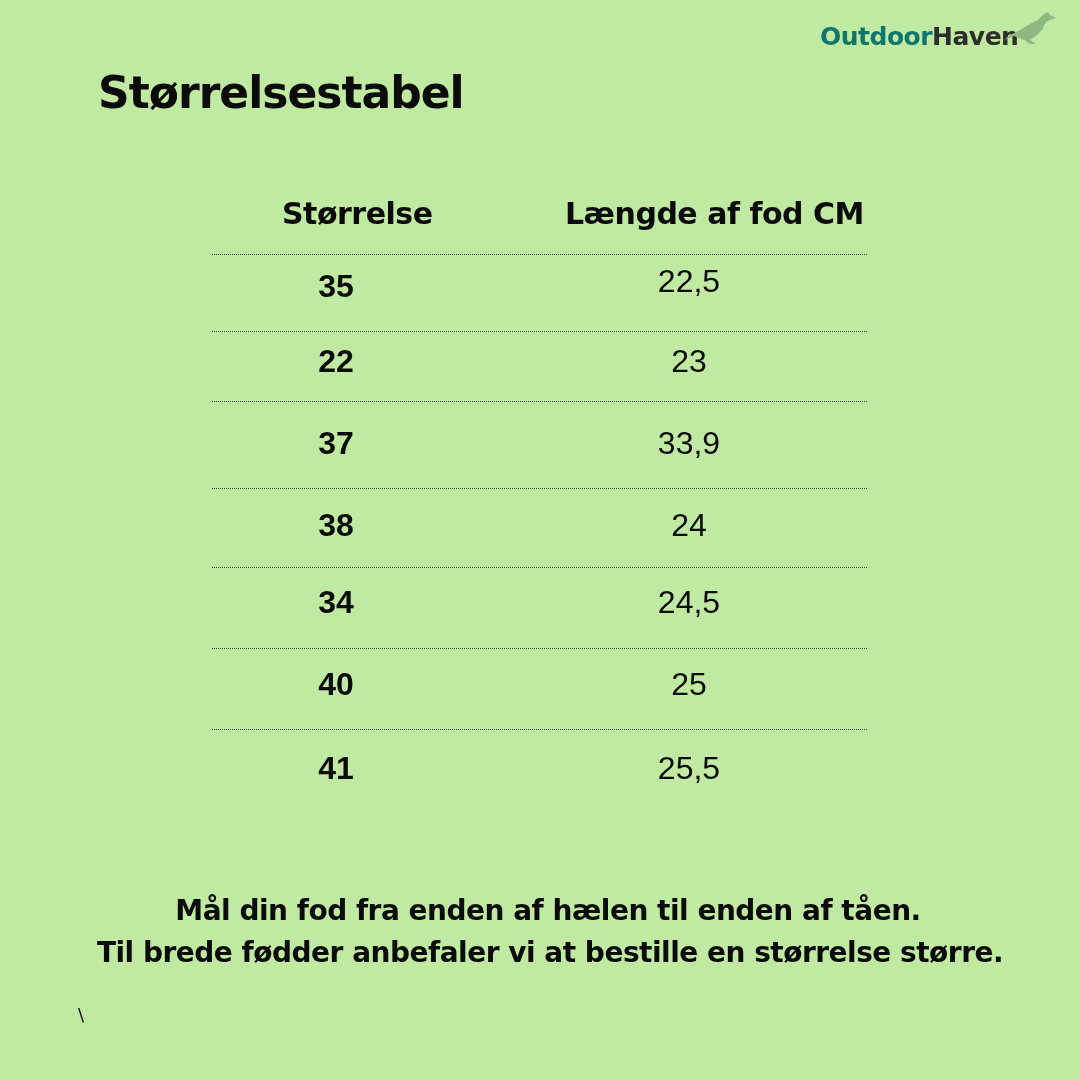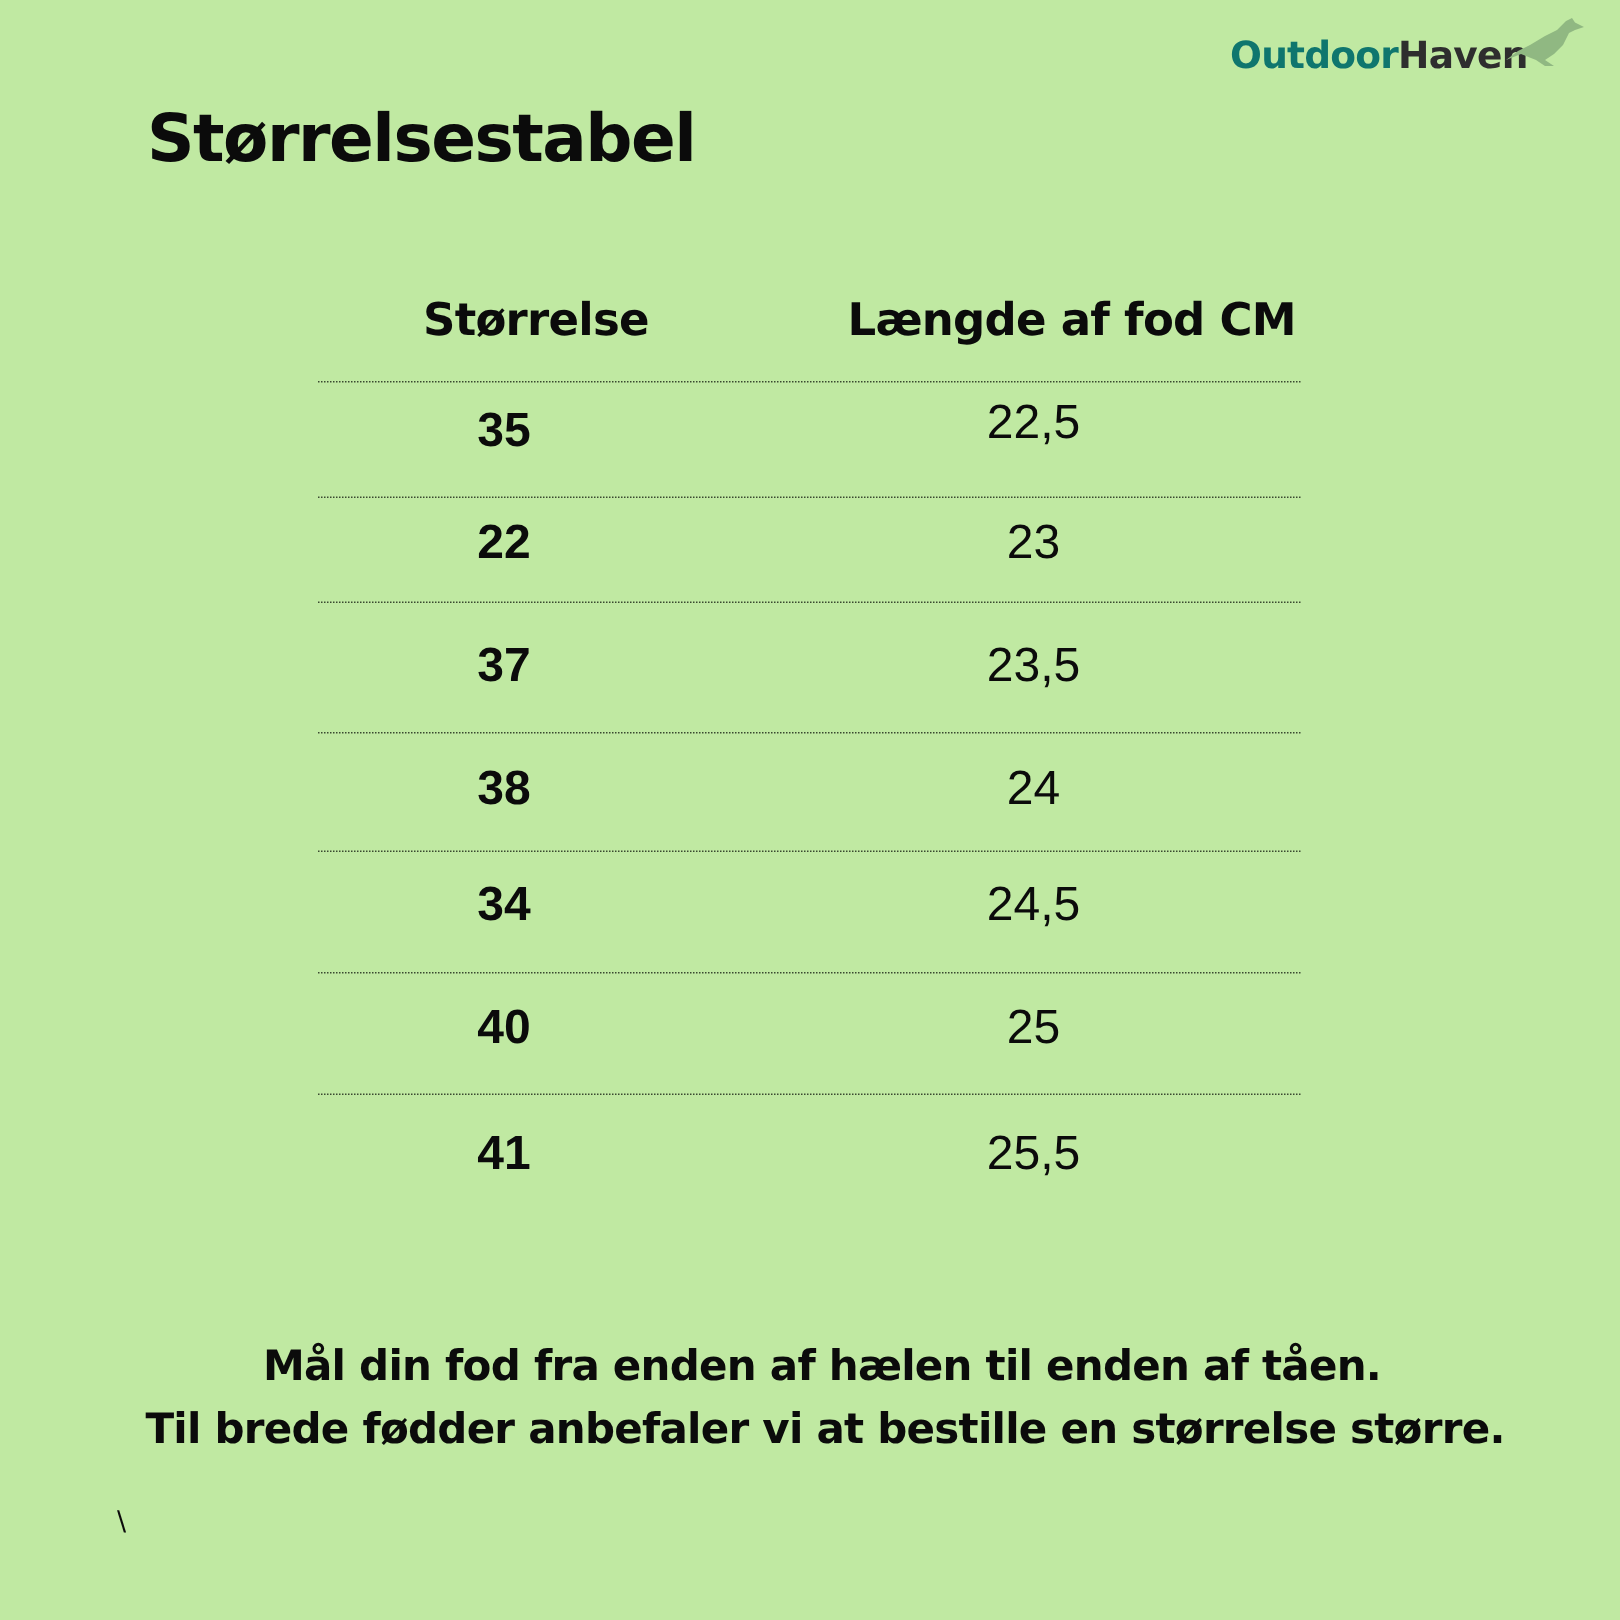--- a/index.html
+++ b/index.html
@@ -43,21 +43,21 @@
 <div class="line" style="top:488px"></div>
 <div class="line" style="top:567px"></div>
 <div class="line" style="top:648px"></div>
 <div class="line" style="top:729px"></div>
 
 <div class="cell c1" style="top:268px">35</div>
 <div class="cell c2" style="top:263px">22,5</div>
 <div class="cell c1" style="top:343px">22</div>
 <div class="cell c2" style="top:343px">23</div>
 <div class="cell c1" style="top:425px">37</div>
-<div class="cell c2" style="top:425px">23,5</div>
+<div class="cell c2" style="top:425px">33,9</div>
 <div class="cell c1" style="top:507px">38</div>
 <div class="cell c2" style="top:507px">24</div>
 <div class="cell c1" style="top:584px">34</div>
 <div class="cell c2" style="top:584px">24,5</div>
 <div class="cell c1" style="top:666px">40</div>
 <div class="cell c2" style="top:666px">25</div>
 <div class="cell c1" style="top:750px">41</div>
 <div class="cell c2" style="top:750px">25,5</div>
 
 <div class="note" style="top:890px; left:0; width:1096px;">Mål din fod fra enden af hælen til enden af tåen.</div>

